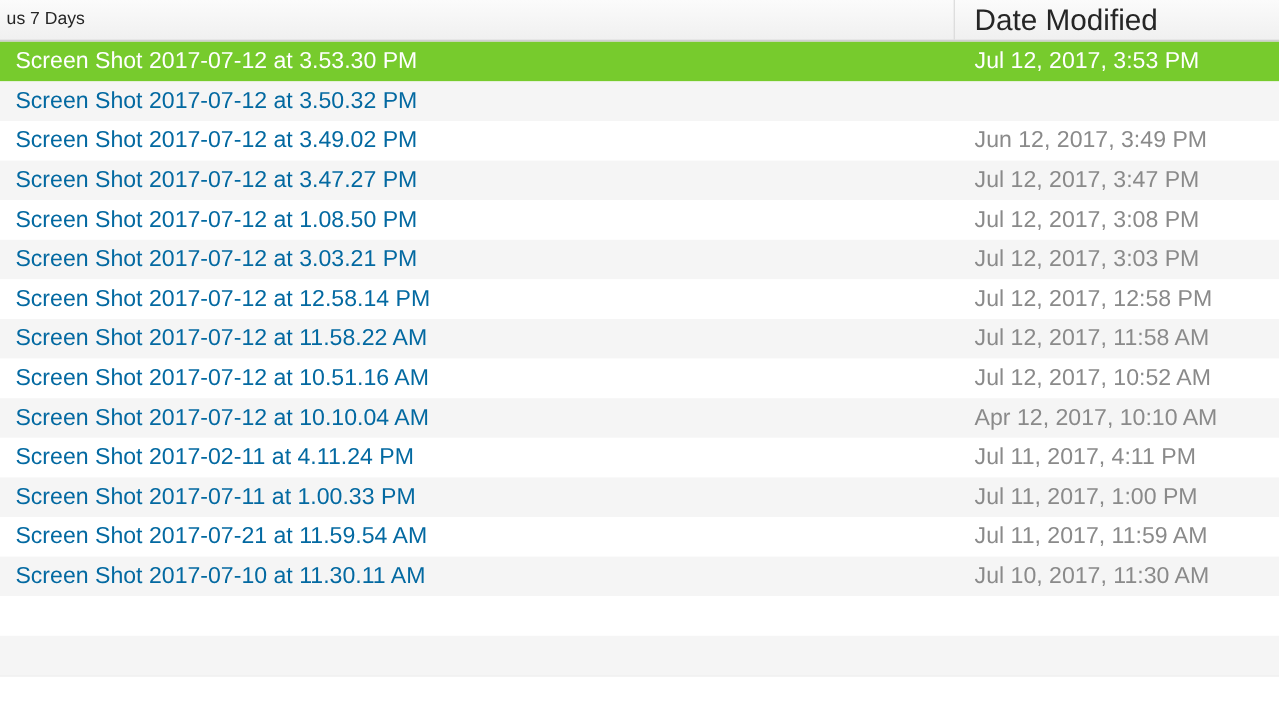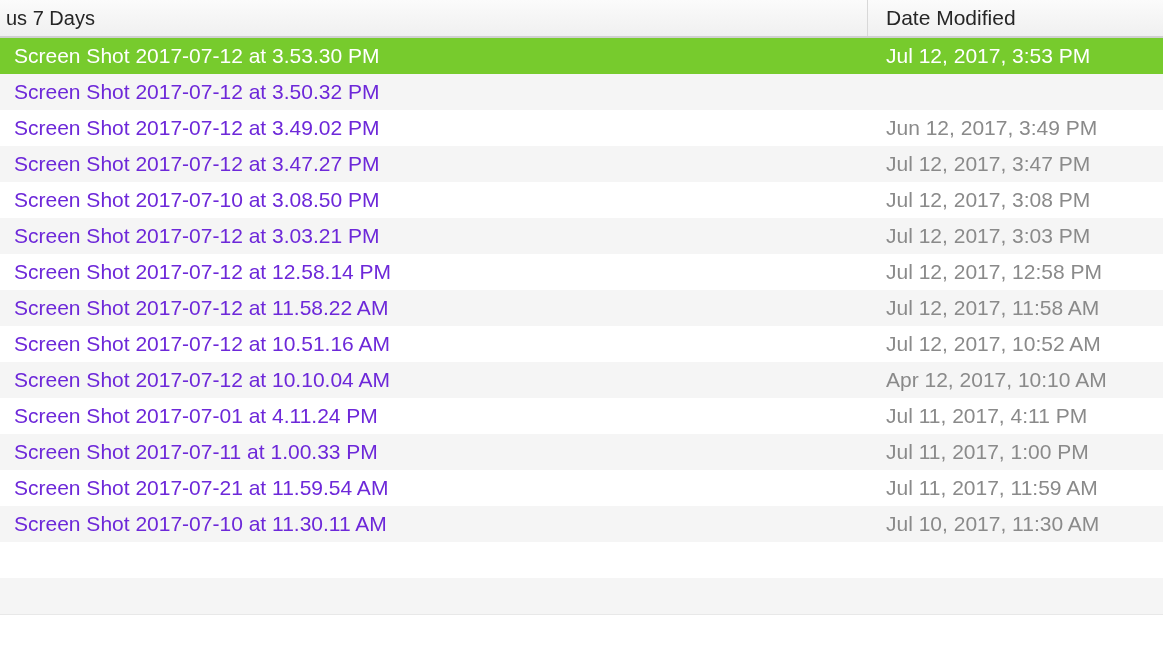--- a/index.html
+++ b/index.html
@@ -20,30 +20,30 @@
       display: flex;
       height: 38px;
       border-bottom: 2px solid #d0d0d0;
       background: linear-gradient(to bottom, #fbfbfb, #f0f0f0);
     }
     .header-name {
       flex: 1;
       padding-left: 6px;
       display: flex;
       align-items: center;
-      font-size: 20px;
+      font-size: 16px;
       color: #262626;
       border-right: 1px solid #d8d8d8;
     }
     .header-date {
       width: 295px;
       padding-left: 18px;
       display: flex;
       align-items: center;
-      font-size: 21px;
+      font-size: 27px;
       color: #262626;
     }
     .file-list {
       width: 100%;
     }
     .file-row {
       display: flex;
       height: 36px;
       align-items: center;
     }
@@ -57,21 +57,21 @@
       background: #77cb2d;
     }
     .file-row.selected .file-name,
     .file-row.selected .file-date {
       color: #ffffff;
       font-weight: 500;
     }
     .file-name {
       flex: 1;
       padding-left: 14px;
-      color: #6d28d9;
+      color: #0369a1;
       white-space: nowrap;
       overflow: hidden;
       text-overflow: ellipsis;
     }
     .file-date {
       width: 295px;
       padding-left: 18px;
       color: #8a8a8a;
       white-space: nowrap;
     }
@@ -108,21 +108,21 @@
     </div>
     <div class="file-row even">
       <div class="file-name">Screen Shot 2017-07-12 at 3.49.02 PM</div>
       <div class="file-date">Jun 12, 2017, 3:49 PM</div>
     </div>
     <div class="file-row odd">
       <div class="file-name">Screen Shot 2017-07-12 at 3.47.27 PM</div>
       <div class="file-date">Jul 12, 2017, 3:47 PM</div>
     </div>
     <div class="file-row even">
-      <div class="file-name">Screen Shot 2017-07-10 at 3.08.50 PM</div>
+      <div class="file-name">Screen Shot 2017-07-12 at 1.08.50 PM</div>
       <div class="file-date">Jul 12, 2017, 3:08 PM</div>
     </div>
     <div class="file-row odd">
       <div class="file-name">Screen Shot 2017-07-12 at 3.03.21 PM</div>
       <div class="file-date">Jul 12, 2017, 3:03 PM</div>
     </div>
     <div class="file-row even">
       <div class="file-name">Screen Shot 2017-07-12 at 12.58.14 PM</div>
       <div class="file-date">Jul 12, 2017, 12:58 PM</div>
     </div>
@@ -132,21 +132,21 @@
     </div>
     <div class="file-row even">
       <div class="file-name">Screen Shot 2017-07-12 at 10.51.16 AM</div>
       <div class="file-date">Jul 12, 2017, 10:52 AM</div>
     </div>
     <div class="file-row odd">
       <div class="file-name">Screen Shot 2017-07-12 at 10.10.04 AM</div>
       <div class="file-date">Apr 12, 2017, 10:10 AM</div>
     </div>
     <div class="file-row even">
-      <div class="file-name">Screen Shot 2017-07-01 at 4.11.24 PM</div>
+      <div class="file-name">Screen Shot 2017-02-11 at 4.11.24 PM</div>
       <div class="file-date">Jul 11, 2017, 4:11 PM</div>
     </div>
     <div class="file-row odd">
       <div class="file-name">Screen Shot 2017-07-11 at 1.00.33 PM</div>
       <div class="file-date">Jul 11, 2017, 1:00 PM</div>
     </div>
     <div class="file-row even">
       <div class="file-name">Screen Shot 2017-07-21 at 11.59.54 AM</div>
       <div class="file-date">Jul 11, 2017, 11:59 AM</div>
     </div>

